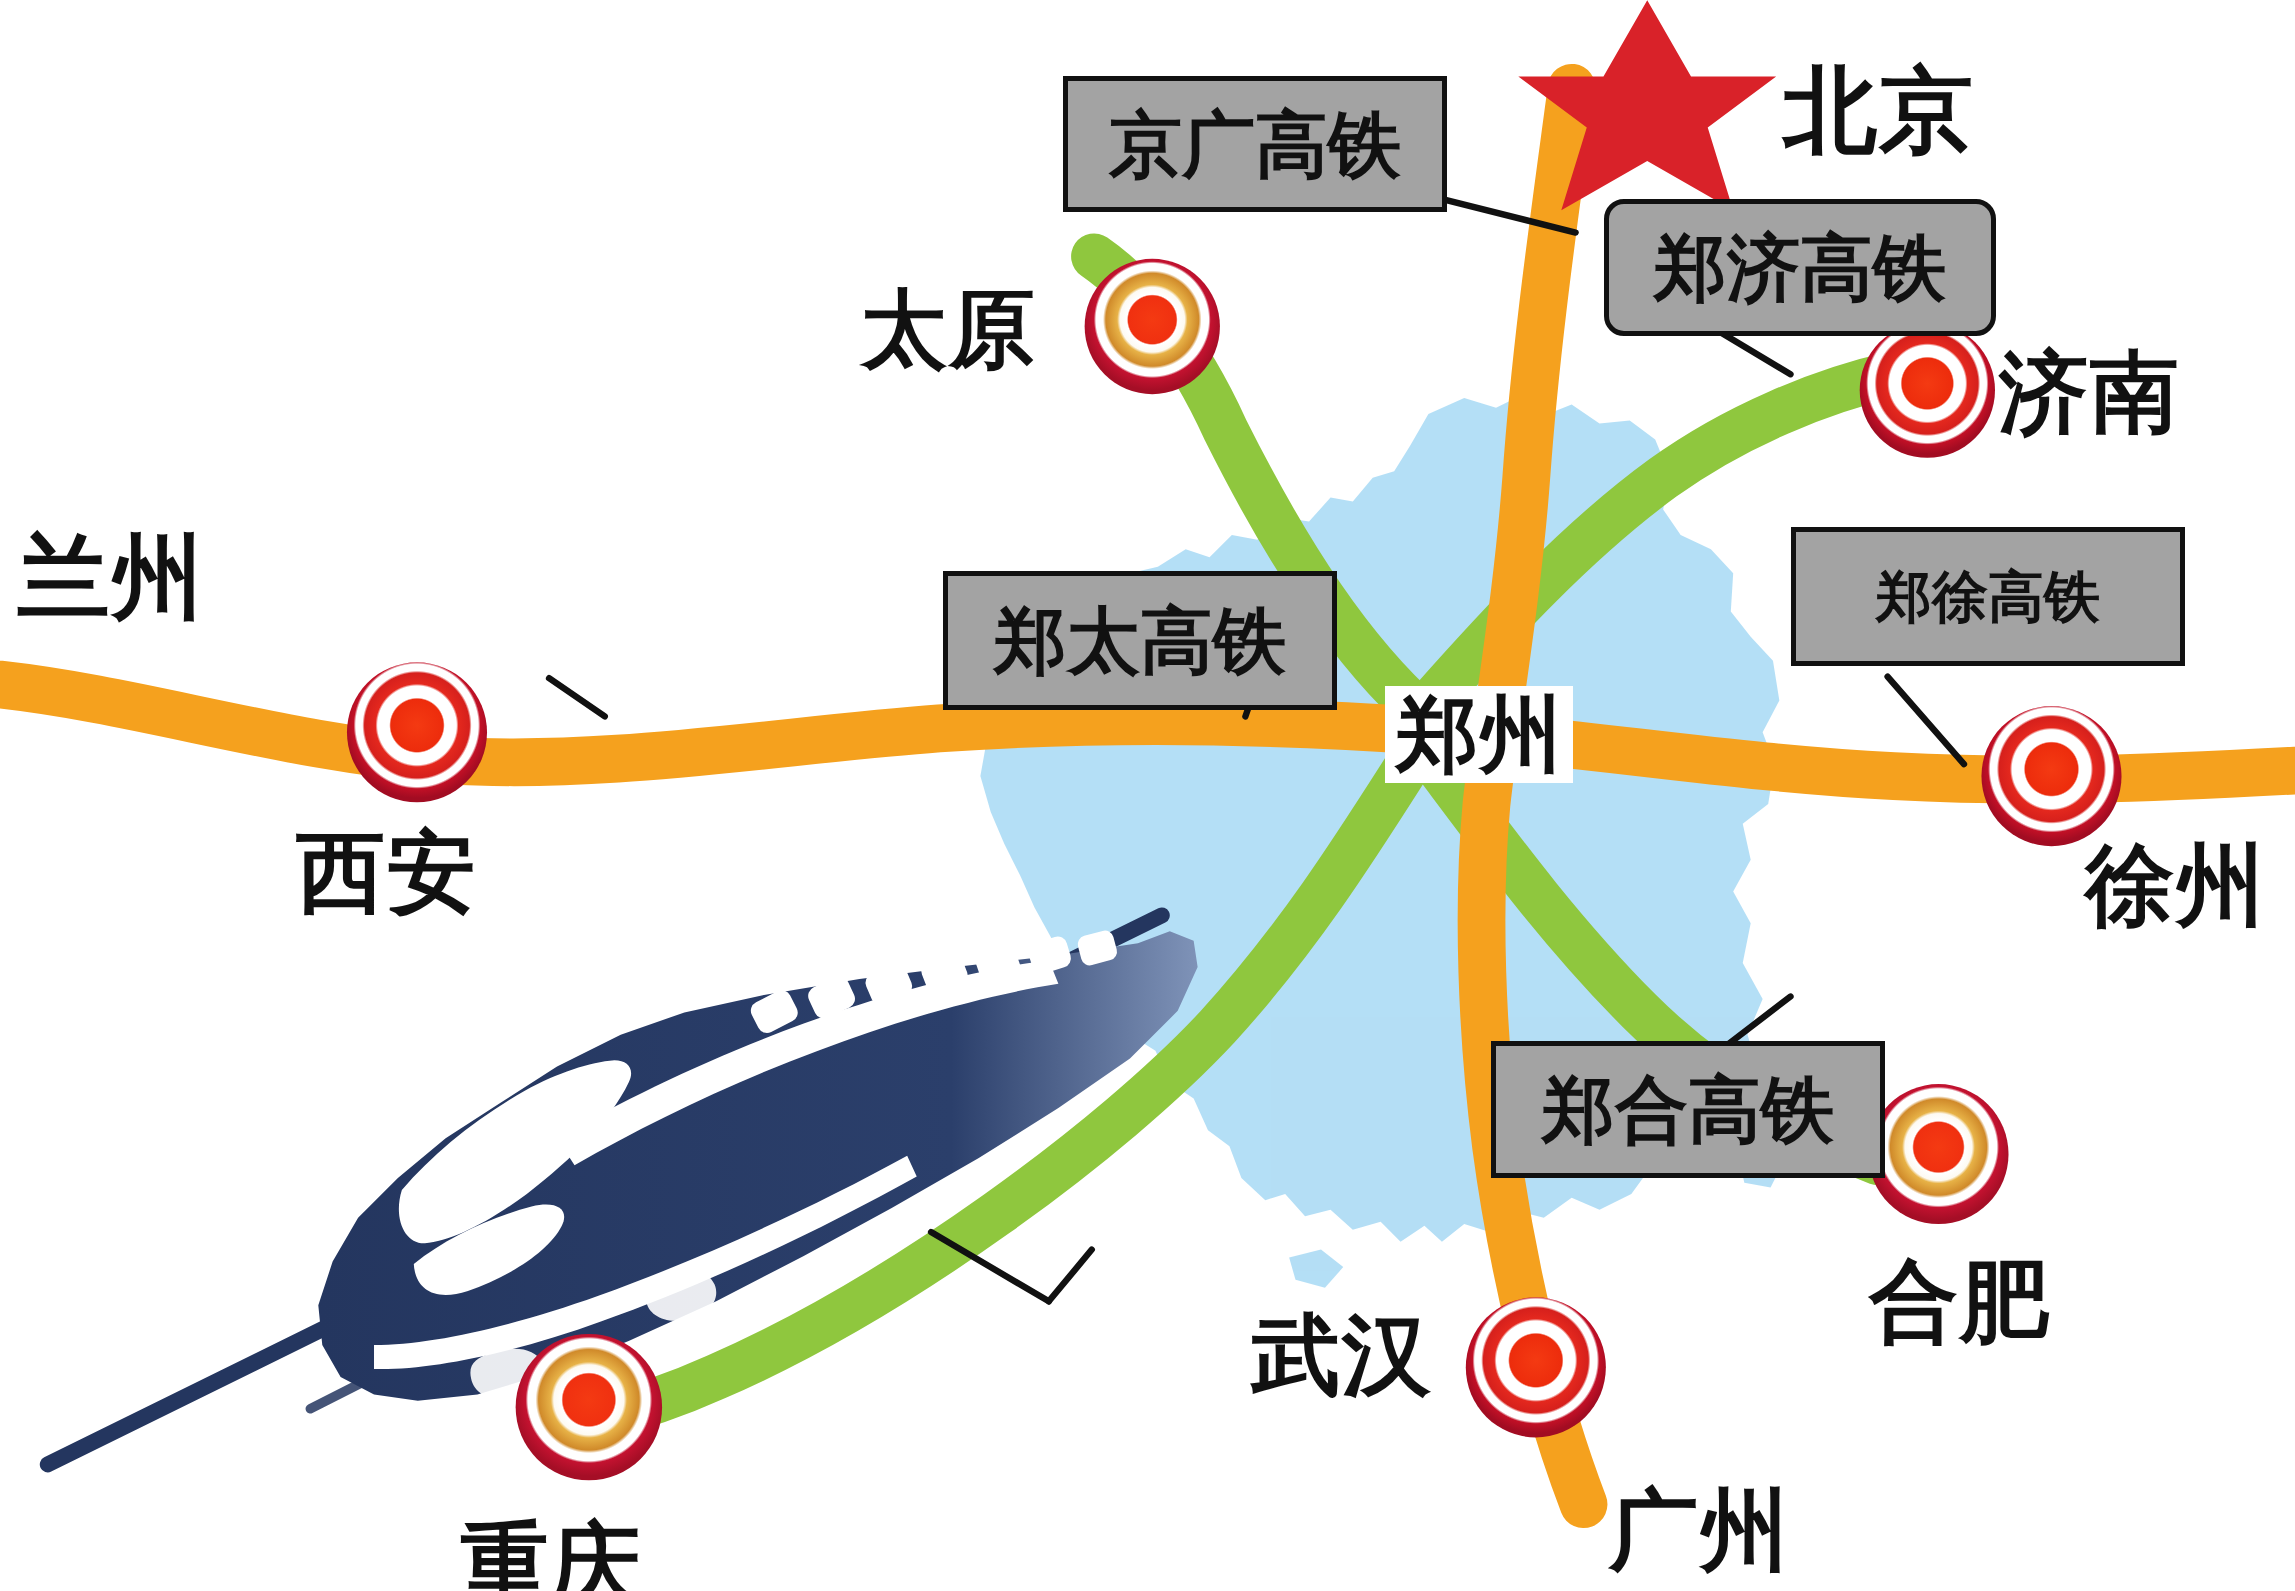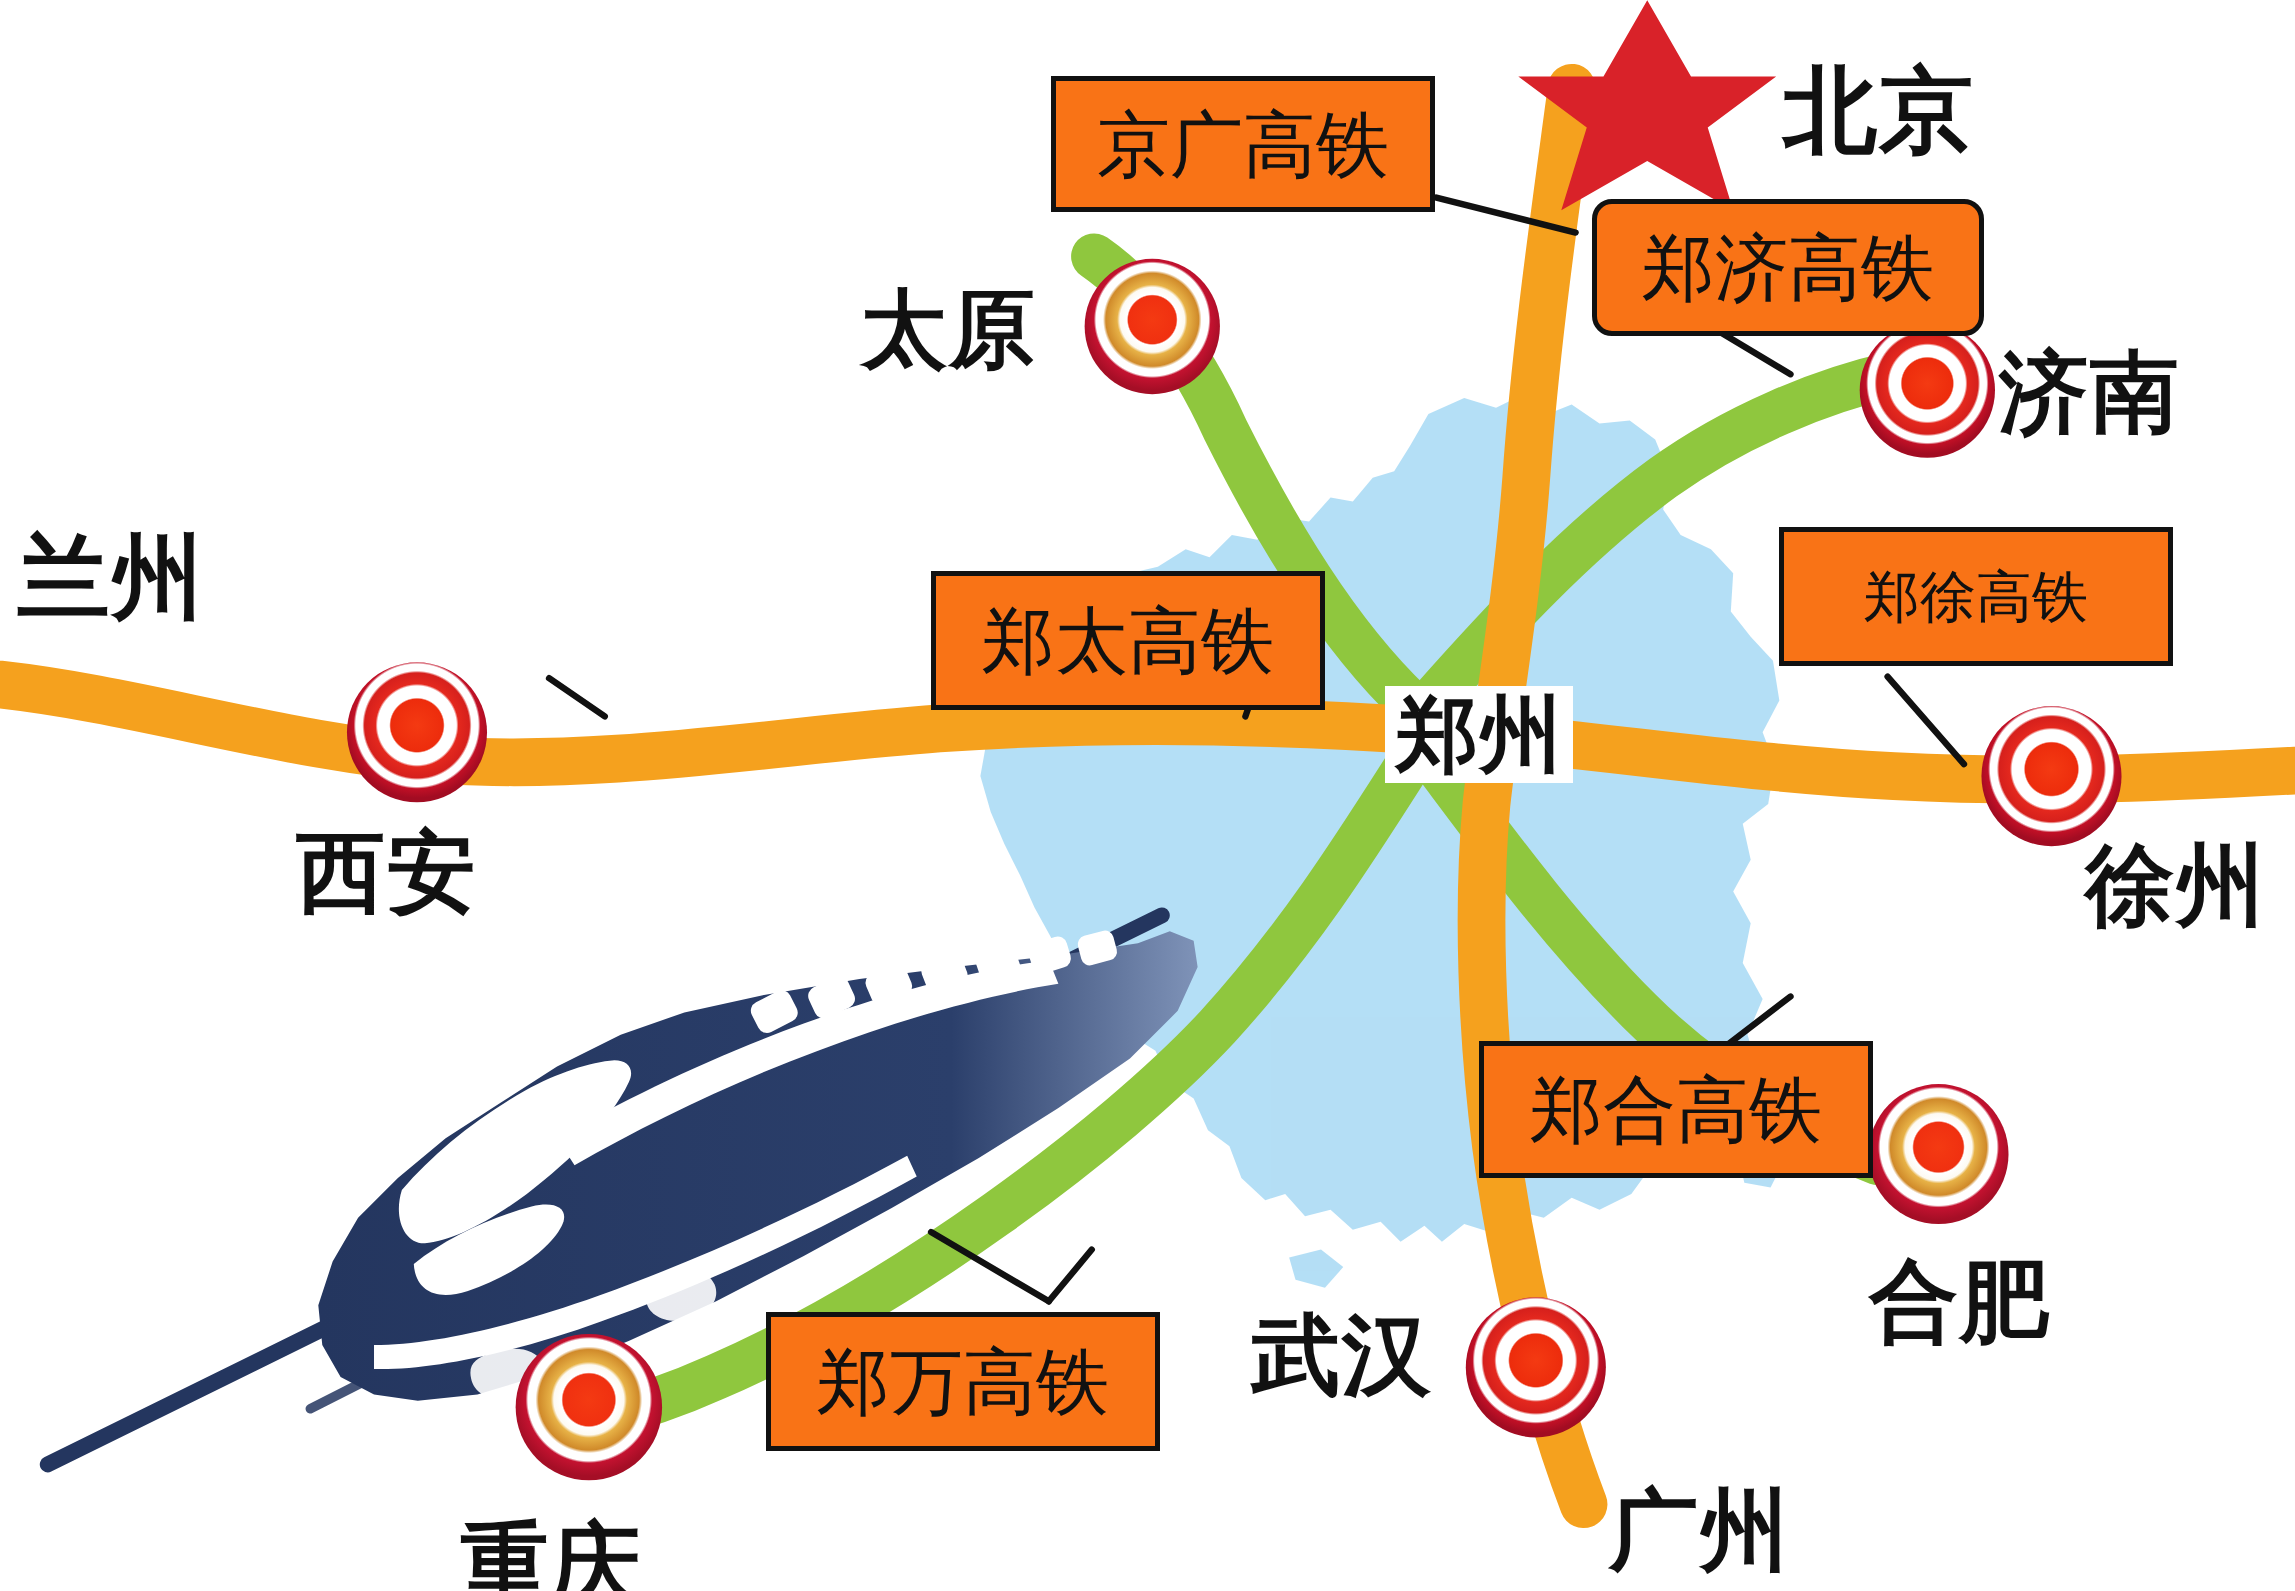--- a/index.html
+++ b/index.html
@@ -2,23 +2,23 @@
 <html style="font-size:12.7px"><head>
 <meta charset="utf-8">
 <style>
   html,body{margin:0;padding:0;background:#ffffff;}
   #stage{position:relative;width:2295px;height:1592px;background:#fff;overflow:hidden;
          font-family:"Liberation Sans","DejaVu Sans",sans-serif;}
   #basemap{position:absolute;left:0;top:0;width:2295px;height:1592px;}
   .city-label{position:absolute;color:#111;font-weight:700;white-space:nowrap;letter-spacing:.02em;}
   .hub-label{position:absolute;background:#fff;color:#111;font-weight:700;white-space:nowrap;
              padding:4.8px 11px;line-height:1.05;}
-  .callout{position:absolute;background:#f97316;border:5.6px solid #111;color:#111;
-           font-weight:400;white-space:nowrap;display:flex;align-items:center;
-           justify-content:center;line-height:1;}
+  .callout{position:absolute;background:#a3a3a3;border:5.6px solid #111;color:#111;
+           font-weight:700;white-space:nowrap;display:flex;align-items:center;
+           justify-content:center;line-height:1;margin-left:12px;}
 </style>
 </head>
 <body>
 
 <div id="stage">
 
   <svg id="basemap" viewBox="0 0 2884 2000" xmlns="http://www.w3.org/2000/svg">
     <defs>
       <filter id="soft" x="-20%" y="-20%" width="140%" height="140%">
         <feGaussianBlur stdDeviation="1.2"></feGaussianBlur>
@@ -190,16 +190,15 @@
 
   <div class="callout" style="left:1592px;top:199px;width:382px;height:127px;font-size:73px;border-radius:20px;">郑济高铁</div>
 
 
   <div class="callout" style="left:931px;top:571px;width:384px;height:129px;font-size:73px;">郑太高铁</div>
 
   <div class="callout" style="left:1779px;top:527px;width:384px;height:129px;font-size:56px;text-align:right;">郑徐高铁</div>
 
   <div class="callout" style="left:1479px;top:1041px;width:384px;height:127px;font-size:73px;">郑合高铁</div>
 
-  <div class="callout" style="left:766px;top:1312px;width:384px;height:129px;font-size:73px;">郑万高铁</div>
 
 </div>
 
 
 </body></html>

